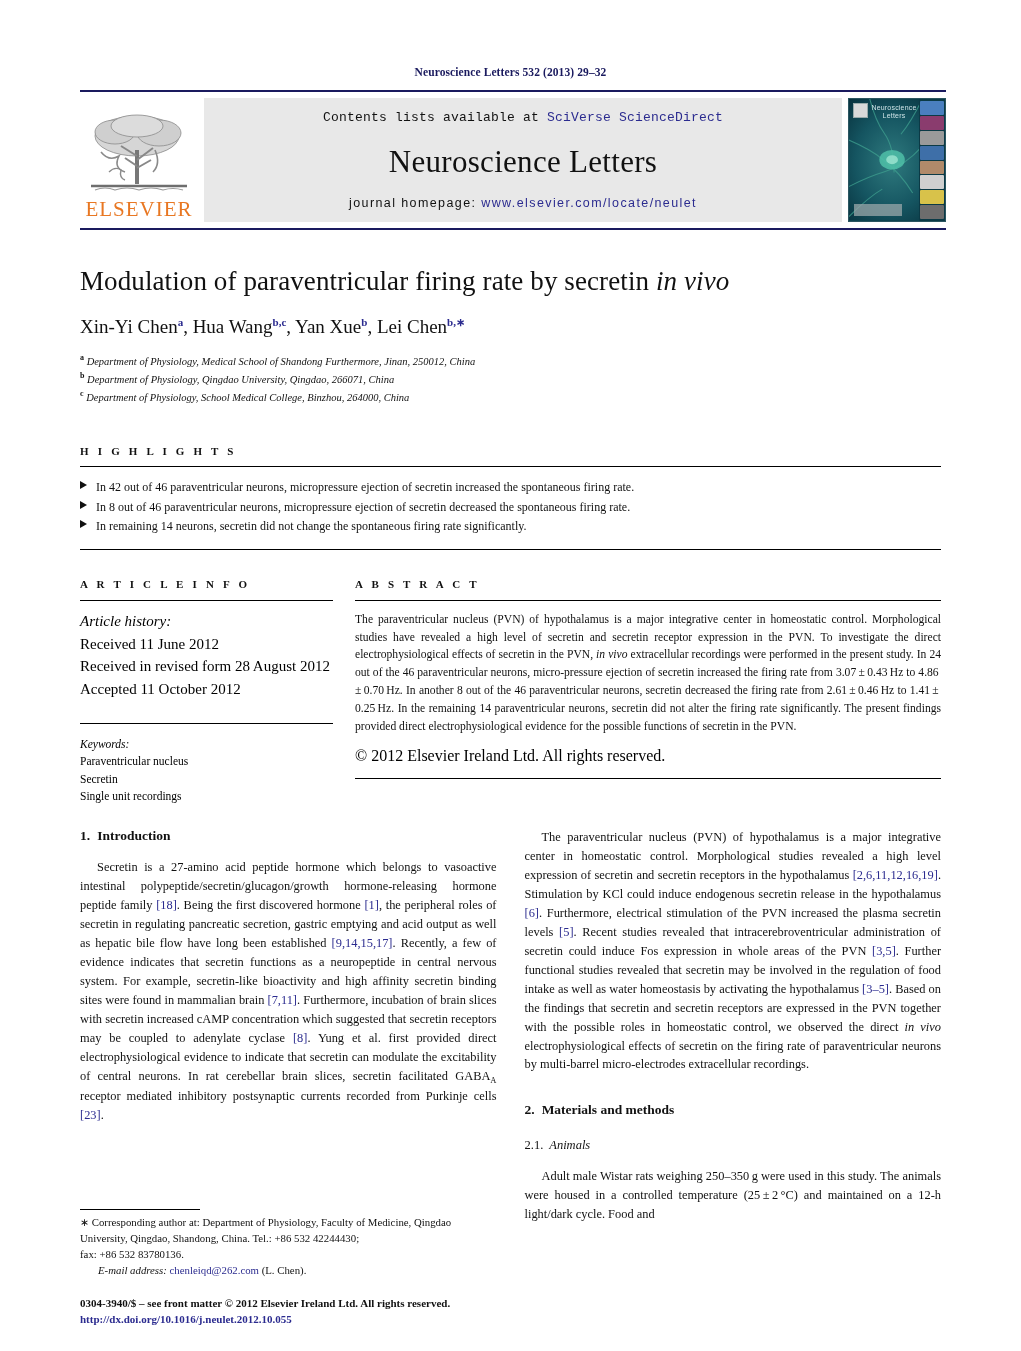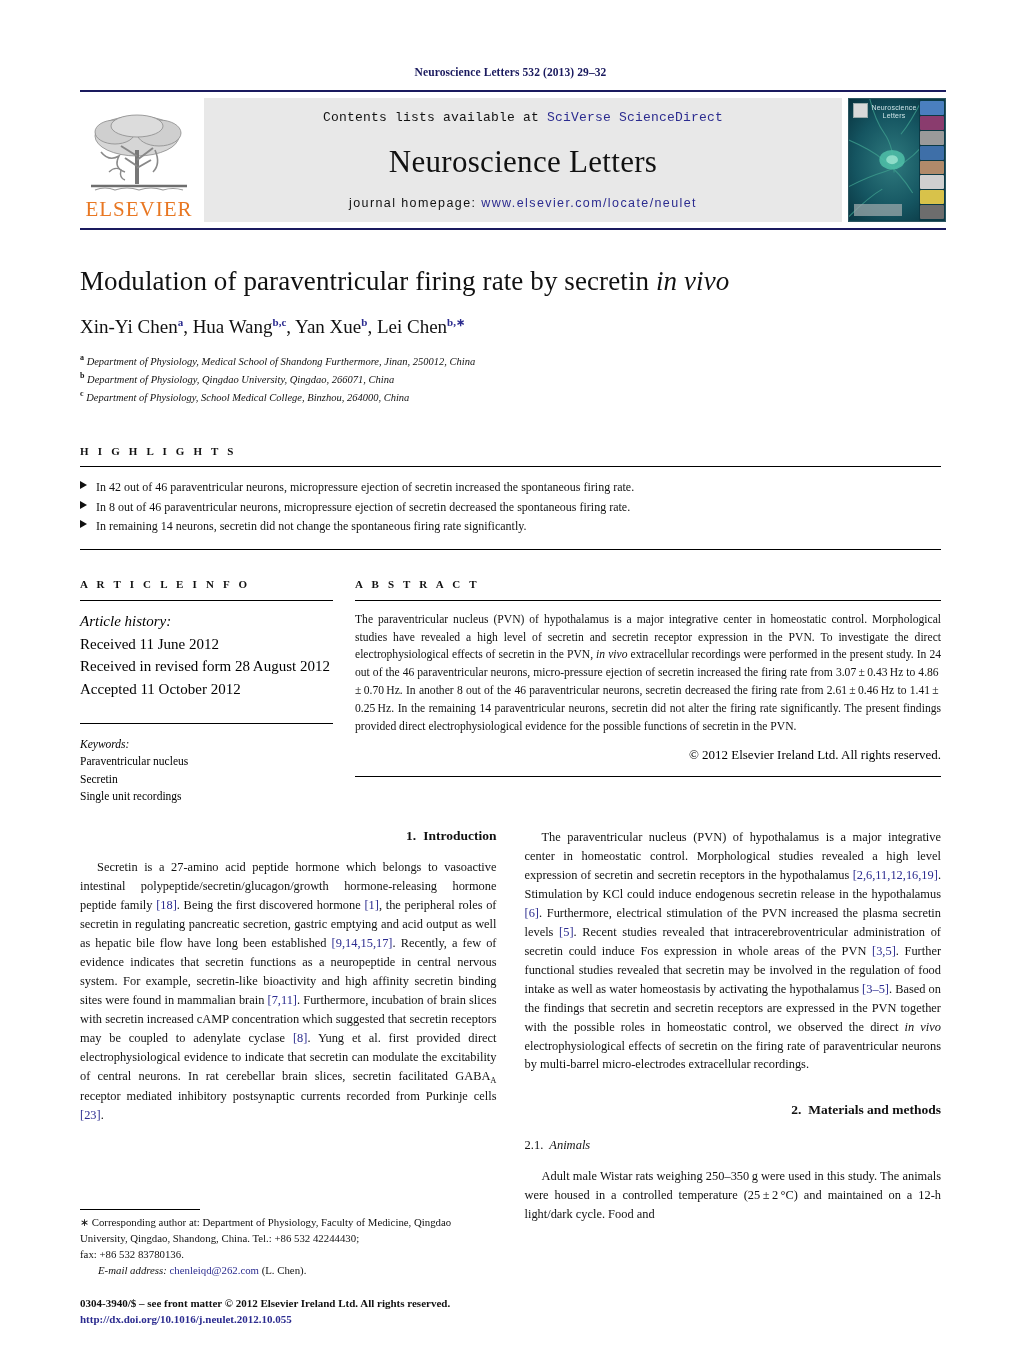--- a/index.html
+++ b/index.html
@@ -196,41 +196,40 @@
   .abs-text {
     font-family:"Liberation Serif", serif;
     font-size:11.6px;
     line-height:1.54;
     text-align:justify;
     margin-top:10px;
     color:#111;
   }
   .abs-text .it { font-style:italic; }
   .copyright {
-    text-align:right;
-    font-family:"Liberation Serif", serif;
-    font-size:13px;
+    text-align:left;
+    font-family:"Liberation Serif", serif;
+    font-size:16px;
     margin-top:3px;
   }
   .abs-rule-bottom { border-top:1.5px solid #000; margin-top:13px; }
 
   
   .body-cols {
     margin:22px 80px 0 80px;
     display:flex;
     gap:28px;
   }
   .bcol { flex:1 1 0; min-width:0; }
   h2.sec {
     font-family:"Liberation Serif", serif;
     font-weight:bold;
     font-size:13.5px;
     margin:0 0 14px 0;
     color:#111;
-    text-align:right;
   }
   h2.sec .num { margin-right:7px; }
   h3.subsec {
     font-family:"Liberation Serif", serif;
     font-style:italic;
     font-weight:400;
     font-size:12.5px;
     margin:20px 0 14px 0;
     color:#111;
   }

